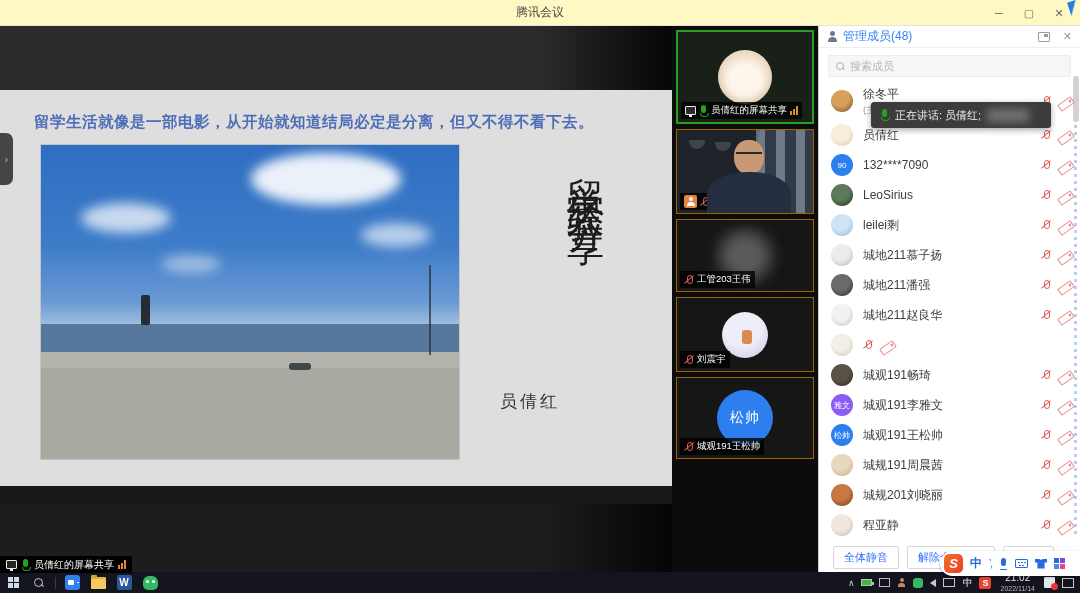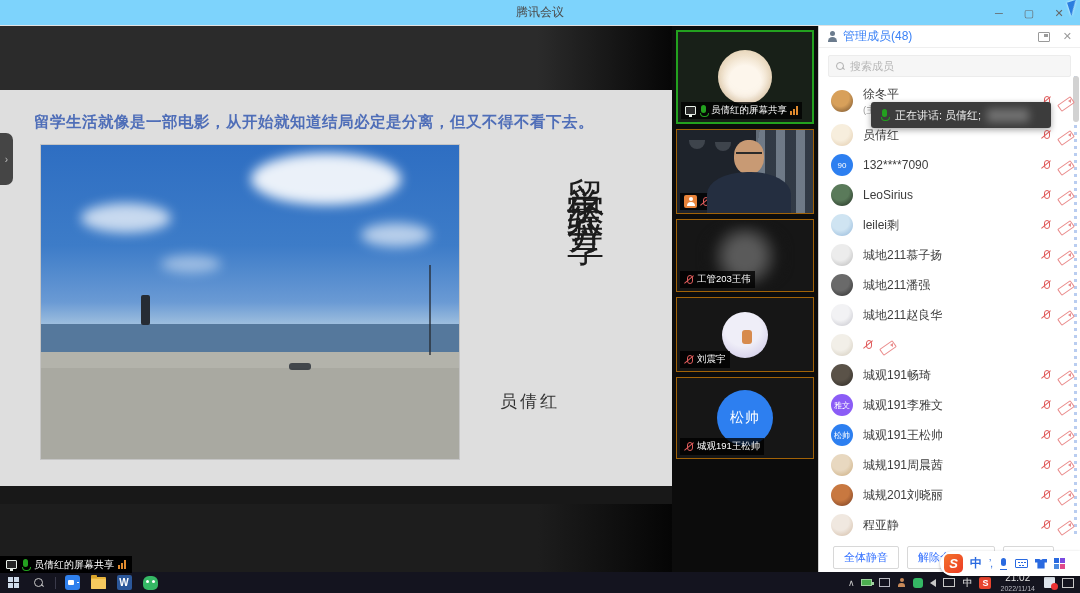--- a/index.html
+++ b/index.html
@@ -1,20 +1,20 @@
 <!DOCTYPE html>
 <html style="--accent: #2d7ff0; --danger: #e05c5c; --host: #e8833a; --green: #23a11f; --taskbar: #14141f;"><head>
 <meta charset="utf-8">
 <style>
   * { margin:0; padding:0; box-sizing:border-box; }
   html,body { width:1080px; height:593px; overflow:hidden; font-family:"Liberation Sans", sans-serif; background:#000; }
   .stage { position:relative; width:1080px; height:593px; overflow:hidden; }
 
   
-  .titlebar { position:absolute; left:0; top:0; width:1080px; height:26px; background:#7dd3fc; border-bottom:1px solid #e2e2e2; display:flex; align-items:center; justify-content:center; }
+  .titlebar { position:absolute; left:0; top:0; width:1080px; height:26px; background:#fef9c3; border-bottom:1px solid #e2e2e2; display:flex; align-items:center; justify-content:center; }
   .titlebar .wtitle { font-size:12px; color:#4a4a4a; }
   .wcontrols { position:absolute; right:6px; top:0; height:26px; display:flex; }
   .wbtn { width:30px; height:26px; display:flex; align-items:center; justify-content:center; font-size:11px; color:#666; cursor:default; }
   .cursor { position:absolute; right:0; top:0; width:14px; height:20px; z-index:60; }
   .cursor::before { content:""; position:absolute; right:2px; top:1px; border-left:9px solid #2a7de0; border-bottom:14px solid transparent; transform:rotate(-18deg); filter:drop-shadow(0 0 1px #fff); }
 
   
   .main { position:absolute; left:0; top:26px; width:1080px; height:546px; background:#1c1c1c; }
 
   

